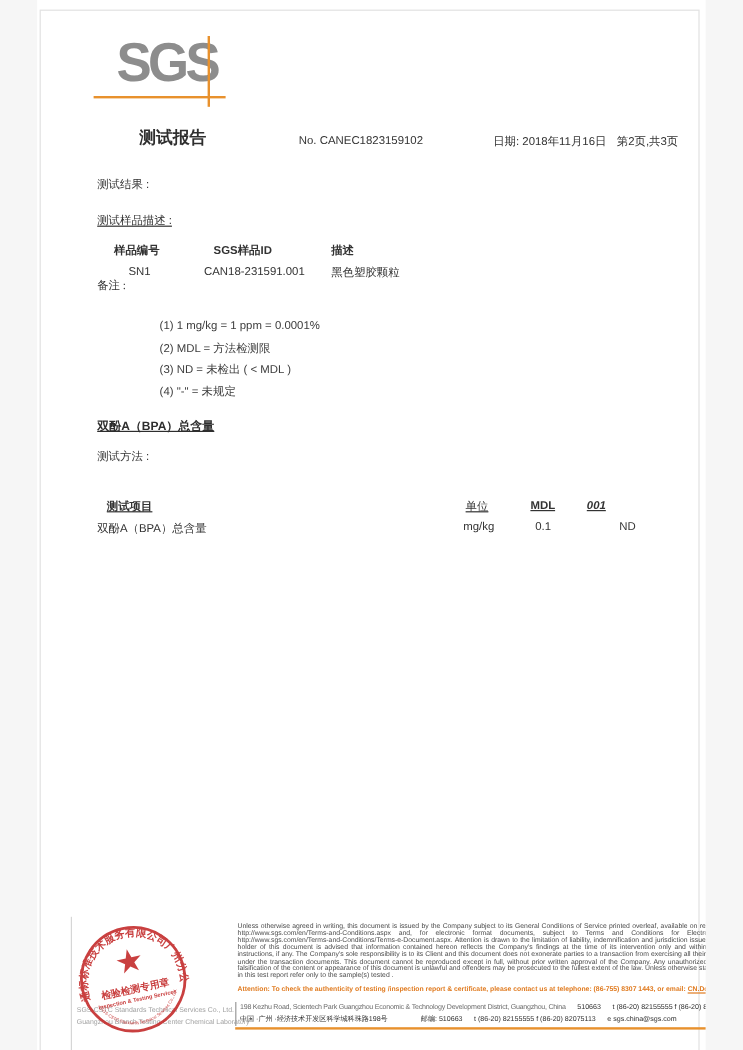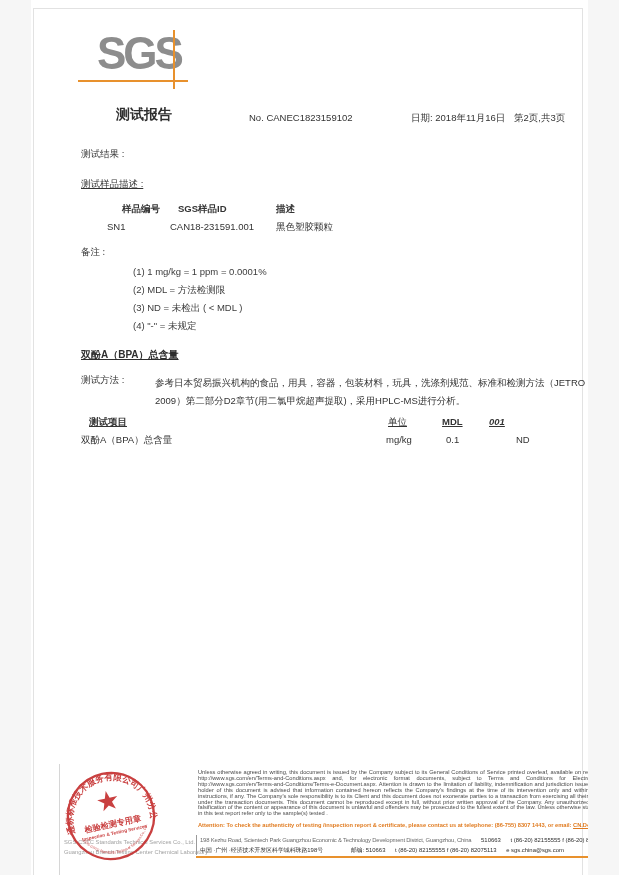--- a/index.html
+++ b/index.html
@@ -27,28 +27,28 @@
   .report-no   { left:218px; top:112px;text-align:right; }
   .report-date { left:380px; top:112px; }
   .report-page { left:483px; top:112px; }
 
   .body-text { font-size:9.5px; color:#333; }
 
   .sec-results   { left:50px; top:148px; }
   .sec-sampledesc{ left:50px; top:178px; font-weight:normal; text-decoration:underline; }
 
   
-  .st-h1 { left:64px;  top:203px; font-weight:bold;margin-left:27px; }
+  .st-h1 { left:64px;  top:203px; font-weight:bold; }
   .st-h2 { left:147px; top:203px; font-weight:bold; }
   .st-h3 { left:245px; top:203px; font-weight:bold; }
   .st-c1 { left:76px;  top:221px;text-align:center; }
   .st-c2 { left:139px; top:221px; }
   .st-c3 { left:245px; top:221px; }
 
-  .sec-notes { left:50px; top:246px;font-family:Liberation Serif, serif; }
+  .sec-notes { left:50px; top:232px;font-family:Liberation Serif, serif; }
   .note { left:102px; font-size:9.5px; }
   .note-0 { top:266px; } .note-1 { top:284px; }
   .note-2 { top:302px; } .note-3 { top:320px; }
 
   .bpa-heading { left:50px; top:348px; font-weight:bold; text-decoration:underline; font-size:10px; color:#2e2e2e; }
 
   .method-label { left:50px; top:374px; }
   .method-text  { position:absolute; left:124px; top:374px; width:455px;
                   font-size:9.5px; line-height:18px; color:#333; white-space:normal; }
 
@@ -119,21 +119,20 @@
   <span class="abs body-text st-c3">黑色塑胶颗粒</span>
 
   <span class="abs body-text sec-notes">备注 :</span>
   <span class="abs note note-0">(1) 1 mg/kg = 1 ppm = 0.0001%</span>
   <span class="abs note note-1">(2) MDL = 方法检测限</span>
   <span class="abs note note-2">(3) ND = 未检出 ( &lt; MDL )</span>
   <span class="abs note note-3">(4) "-" = 未规定</span>
 
   <span class="abs bpa-heading">双酚A（BPA）总含量</span>
   <span class="abs body-text method-label">测试方法 :</span>
-  <div class="method-text">参考日本贸易振兴机构的食品，用具，容器，包装材料，玩具，洗涤剂规范、标准和检测方法（JETRO 2009）第二部分D2章节(用二氯甲烷超声提取)，采用HPLC-MS进行分析。</div>
 
   <span class="abs body-text rt-h1">测试项目</span>
   <span class="abs body-text rt-h2">单位</span>
   <span class="abs body-text rt-h3">MDL</span>
   <span class="abs body-text rt-h4">001</span>
   <span class="abs body-text rt-c1">双酚A（BPA）总含量</span>
   <span class="abs body-text rt-c2">mg/kg</span>
   <span class="abs body-text rt-c3">0.1</span>
   <span class="abs body-text rt-c4">ND</span>
 

